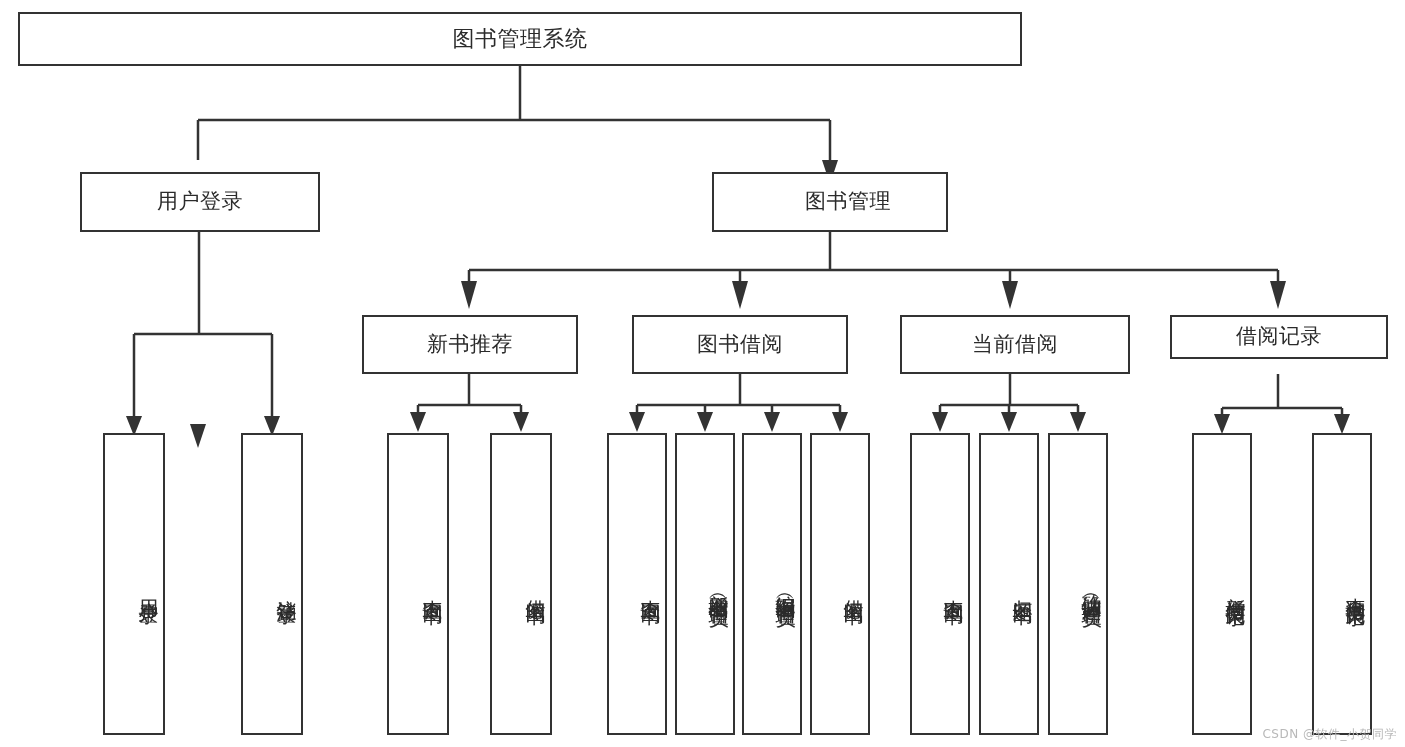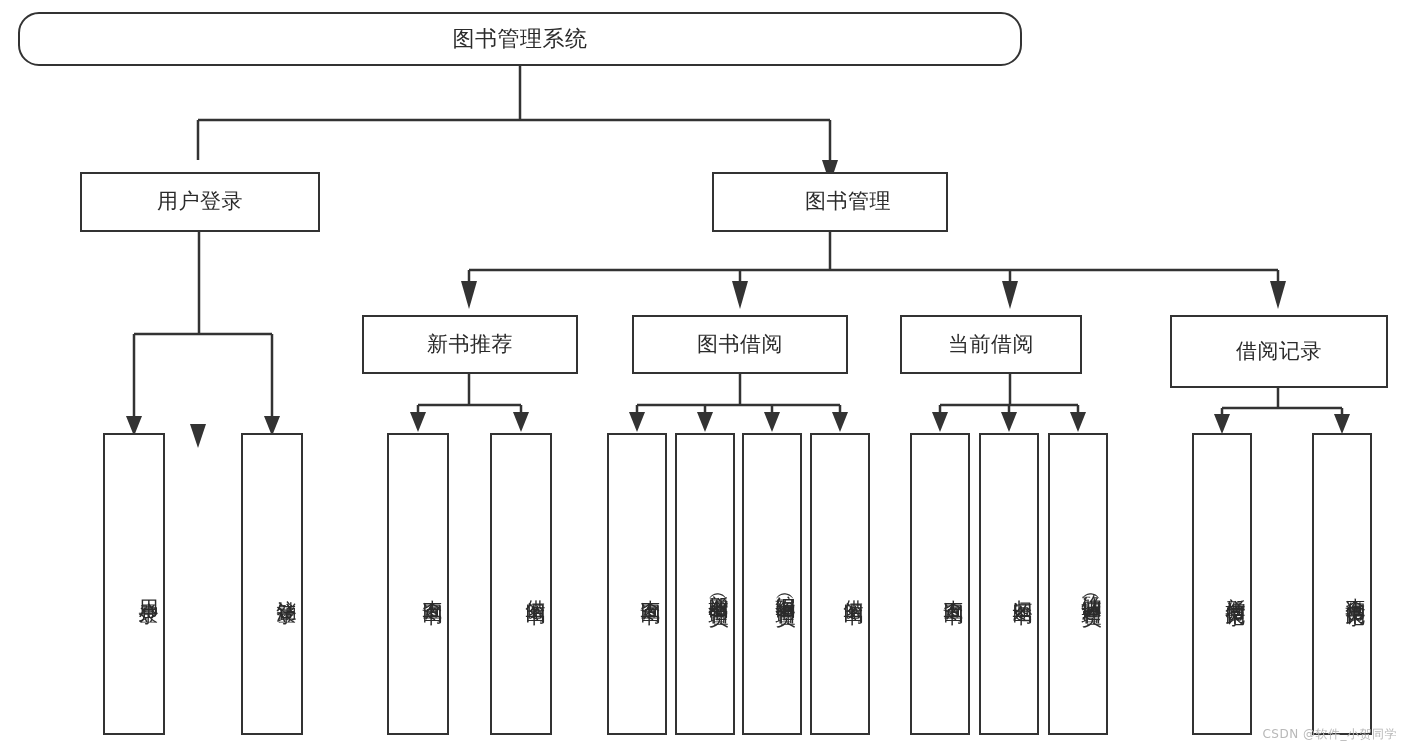--- a/index.html
+++ b/index.html
@@ -142,41 +142,41 @@
 
       <path d="M 932 412 L 948 412 L 940 432 z"></path>
       <path d="M 1001 412 L 1017 412 L 1009 432 z"></path>
       <path d="M 1070 412 L 1086 412 L 1078 432 z"></path>
 
       <path d="M 1214 414 L 1230 414 L 1222 434 z"></path>
       <path d="M 1334 414 L 1350 414 L 1342 434 z"></path>
     </g>
   </svg>
 
-  <div class="node horiz root" style="left:18px; top:12px; width:1004px; height:54px;border-radius:21px;">
+  <div class="node horiz root" style="left:18px; top:12px; width:1004px; height:54px;">
     <span>图书管理系统</span>
   </div>
 
   <div class="node horiz" style="left:80px; top:172px; width:240px; height:60px;">
     <span>用户登录</span>
   </div>
   <div class="node horiz" style="left:712px; top:172px; width:236px; height:60px;padding-left:36px;">
     <span>图书管理</span>
   </div>
 
   <div class="node horiz" style="left:362px; top:315px; width:216px; height:59px;">
     <span>新书推荐</span>
   </div>
   <div class="node horiz" style="left:632px; top:315px; width:216px; height:59px;">
     <span>图书借阅</span>
   </div>
-  <div class="node horiz" style="left:900px; top:315px; width:182px; height:59px;">
+  <div class="node horiz" style="left:900px; top:315px; width:230px; height:59px;">
     <span>当前借阅</span>
   </div>
-  <div class="node horiz" style="left:1170px; top:315px; width:218px; height:73px;text-align:center;">
+  <div class="node horiz" style="left:1170px; top:315px; width:218px; height:44px;text-align:center;">
     <span>借阅记录</span>
   </div>
 
   <div class="node vert" style="left:103px; top:433px; width:62px; height:302px;">
     <span class="vlabel">用户登录</span>
   </div>
   <div class="node vert" style="left:241px; top:433px; width:62px; height:302px;">
     <span class="vlabel">注销登录</span>
   </div>
 

